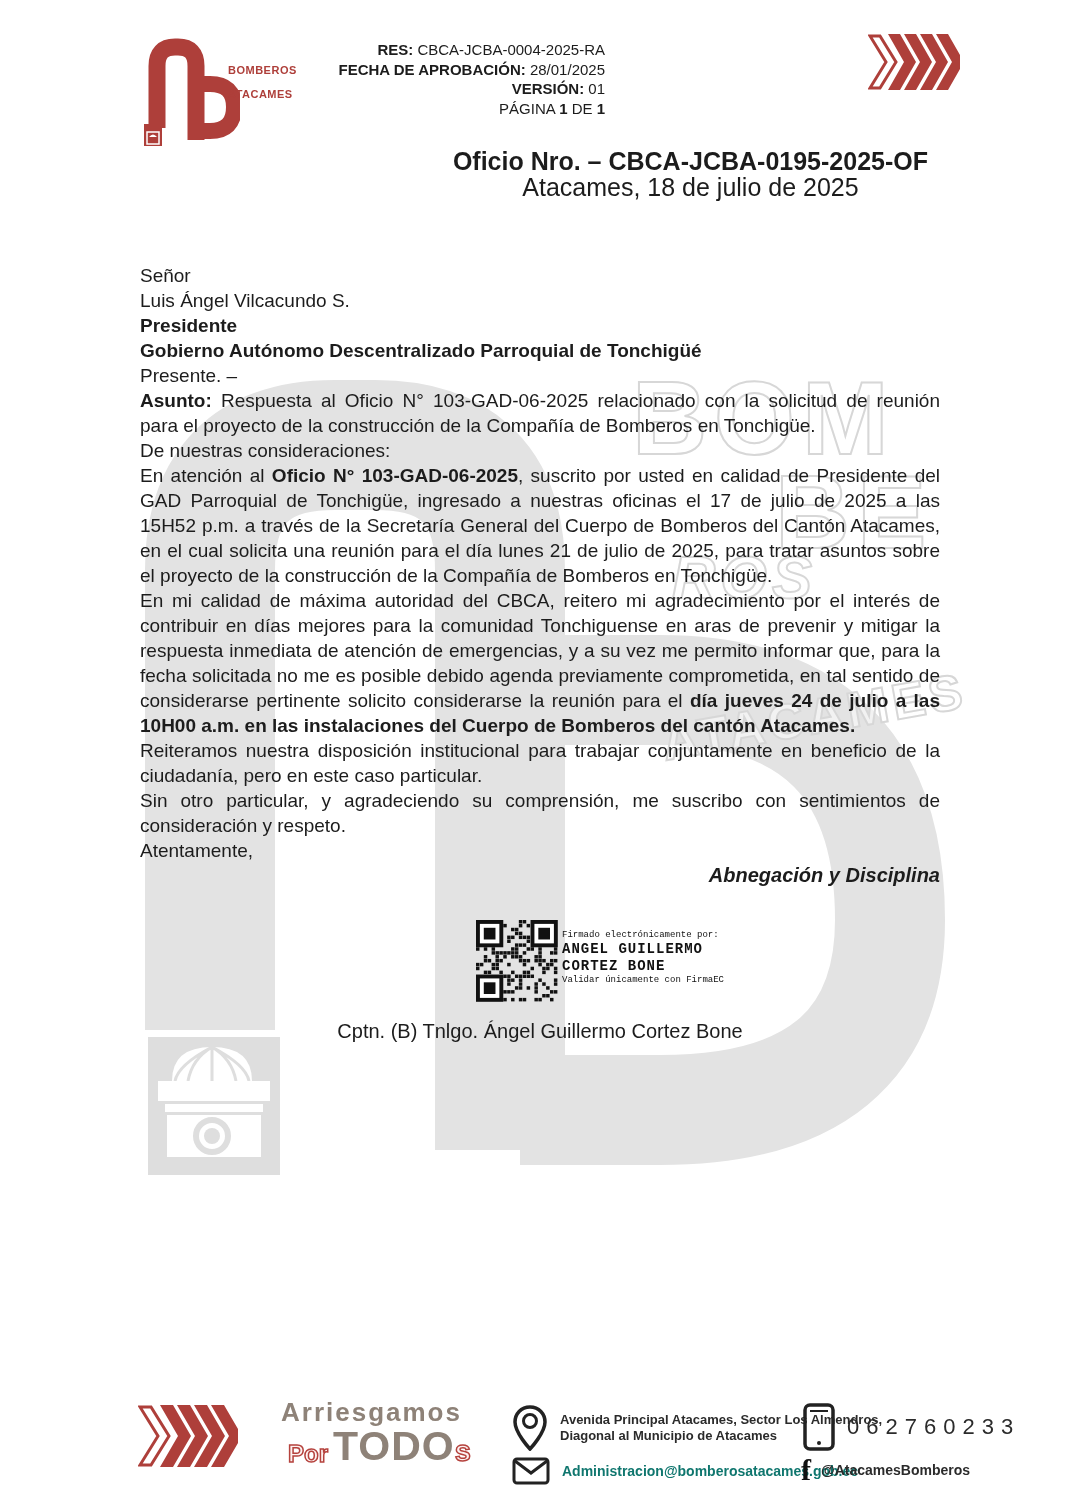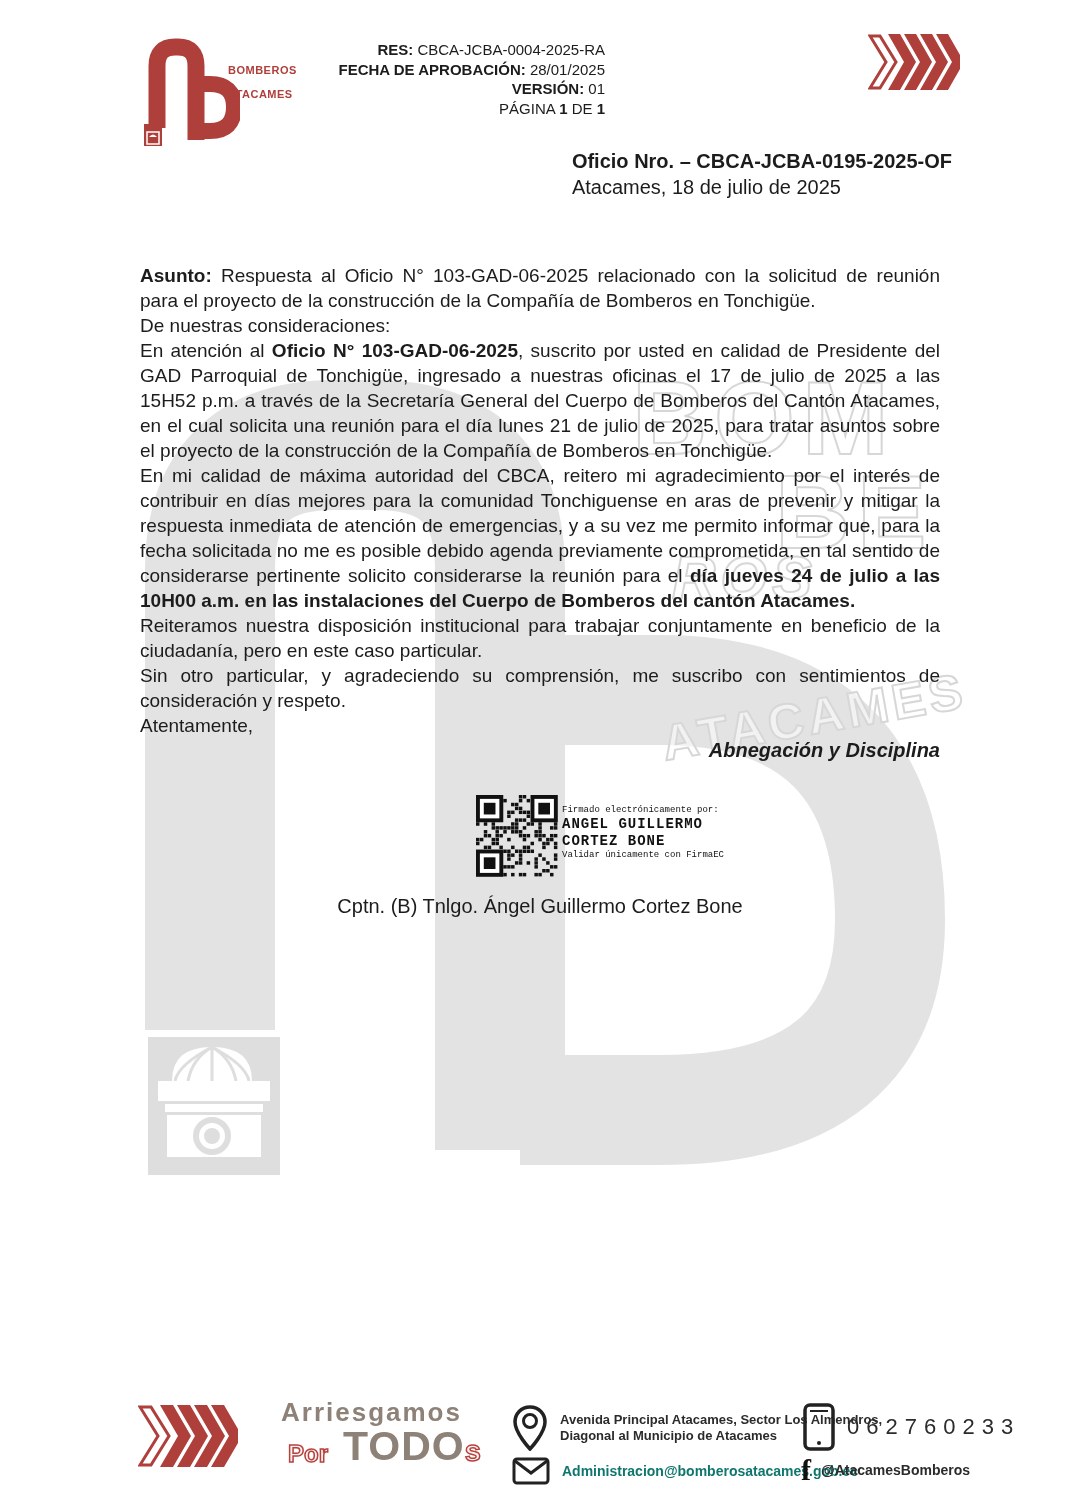--- a/index.html
+++ b/index.html
@@ -21,21 +21,21 @@
   .wm-hydrant{position:absolute;left:148px;top:1037px;}
   
   .logo-mark{position:absolute;left:140px;top:36px;}
   .brand{position:absolute;left:228px;top:58px;font-size:11px;font-weight:bold;
          color:#ae3f3a;letter-spacing:0.5px;line-height:24px;z-index:2;}
   .hdr-meta{position:absolute;left:300px;top:40px;width:305px;text-align:right;
             font-size:15px;line-height:19.5px;z-index:2;}
   .hdr-meta b{font-weight:bold;}
   .chevrons-top{position:absolute;left:868px;top:34px;z-index:2;}
   
-  .oficio{position:absolute;top:148px;right:128px;text-align:left;font-size:20px;
+  .oficio{position:absolute;top:148px;right:152px;text-align:center;font-size:25px;
           line-height:26px;z-index:2;}
   .oficio .num{font-weight:bold;}
   
   .letter{position:absolute;left:140px;top:263px;width:800px;font-size:19px;
           line-height:25px;z-index:2;}
   .letter p{margin:0;}
   .recipient div{line-height:25px;}
   .subject{margin-top:18px;text-align:justify;}
   .greeting{margin-top:27px;}
   .para{margin-top:17px;text-align:justify;}
@@ -48,21 +48,21 @@
   .qr-name{font-size:14px;font-weight:bold;letter-spacing:1px;line-height:17px;color:#111;}
   .signer{margin-top:16px;text-align:center;font-size:20px;line-height:26px;}
   .signer-title{text-align:center;font-size:20px;font-weight:bold;line-height:26px;}
   
   .footer{position:absolute;left:0;top:1395px;width:1080px;height:108px;z-index:2;}
   .f-chev{position:absolute;left:138px;top:10px;}
   .slogan{position:absolute;left:243px;top:2px;color:#8e8278;}
   .slogan-top{font-size:26px;font-weight:bold;letter-spacing:2px;margin-left:38px;}
   .slogan-bottom{display:flex;align-items:flex-end;margin-top:-2px;}
   .outline-red{color:#fdf1f0;-webkit-text-stroke:1.5px #b5423d;font-weight:bold;}
-  .slogan-por{font-size:24px;margin-right:15px;transform:translateY(2px);padding-left:45px;}
+  .slogan-por{font-size:24px;margin-right:5px;transform:translateY(2px);padding-left:45px;}
   .slogan-todo{font-size:41px;font-weight:bold;letter-spacing:1px;line-height:40px;text-align:right;}
   .slogan-s{font-size:29px;transform:translateY(2px);}
   .f-addr{position:absolute;left:512px;top:10px;display:flex;align-items:center;}
   .f-addr-text{margin-left:12px;font-size:13px;font-weight:bold;line-height:16px;color:#2b2b2b;}
   .f-email{position:absolute;left:512px;top:62px;display:flex;align-items:center;}
   .f-email-text{margin-left:12px;font-size:14px;font-weight:bold;color:#0f766e;}
   .f-phone{position:absolute;left:803px;top:8px;display:flex;align-items:center;}
   .f-phone-text{margin-left:12px;font-size:22px;font-weight:normal;letter-spacing:7px;color:#2b2b2b;}
   .f-fb{position:absolute;left:801px;top:60px;display:flex;align-items:center;}
   .f-fb-glyph{font-size:30px;font-weight:900;color:#111;font-family:"Liberation Serif",serif;line-height:30px;}
@@ -118,20 +118,27 @@
   <polygon points="52,0 64,0 80,28 64,56 52,56 68,28" fill="#ae3f3a"></polygon>
   <polygon points="68,0 80,0 96,28 80,56 68,56 84,28" fill="#ae3f3a"></polygon>
 </svg>
 
 <div class="oficio">
   <div class="num">Oficio Nro. – CBCA-JCBA-0195-2025-OF</div>
   <div>Atacames, 18 de julio de 2025</div>
 </div>
 
 <div class="letter">
+  <div class="recipient">
+    <div>Señor</div>
+    <div>Luis Ángel Vilcacundo S.</div>
+    <div style="font-weight:bold">Presidente</div>
+    <div style="font-weight:bold">Gobierno Autónomo Descentralizado Parroquial de Tonchigüé</div>
+    <div>Presente. –</div>
+  </div>
 
   <p class="subject"><b>Asunto:</b> <span>Respuesta al Oficio N° 103-GAD-06-2025 relacionado con la solicitud de reunión para el proyecto de la construcción de la Compañía de Bomberos en Tonchigüe.</span></p>
 
   <p class="greeting">De nuestras consideraciones:</p>
 
   <p class="para"><span>En atención al </span><b>Oficio N° 103-GAD-06-2025</b><span>, suscrito por usted en calidad de Presidente del GAD Parroquial de Tonchigüe, ingresado a nuestras oficinas el 17 de julio de 2025 a las 15H52 p.m. a través de la Secretaría General del Cuerpo de Bomberos del Cantón Atacames, en el cual solicita una reunión para el día lunes 21 de julio de 2025, para tratar asuntos sobre el proyecto de la construcción de la Compañía de Bomberos en Tonchigüe.</span></p>
 
   <p class="para"><span>En mi calidad de máxima autoridad del CBCA, reitero mi agradecimiento por el interés de contribuir en días mejores para la comunidad Tonchiguense en aras de prevenir y mitigar la respuesta inmediata de atención de emergencias, y a su vez me permito informar que, para la fecha solicitada no me es posible debido agenda previamente comprometida, en tal sentido de considerarse pertinente solicito considerarse la reunión  para el </span><b>día jueves 24 de julio a las 10H00 a.m. en las instalaciones del Cuerpo de Bomberos del cantón Atacames.</b></p>
 
   <p class="para">Reiteramos nuestra disposición institucional para trabajar conjuntamente en beneficio de la ciudadanía, pero en este caso particular.</p>

